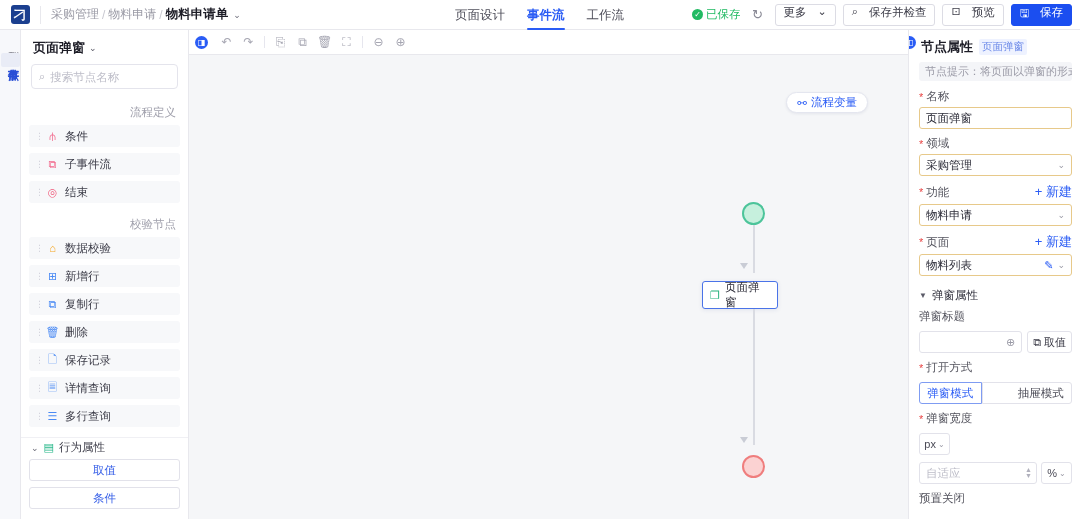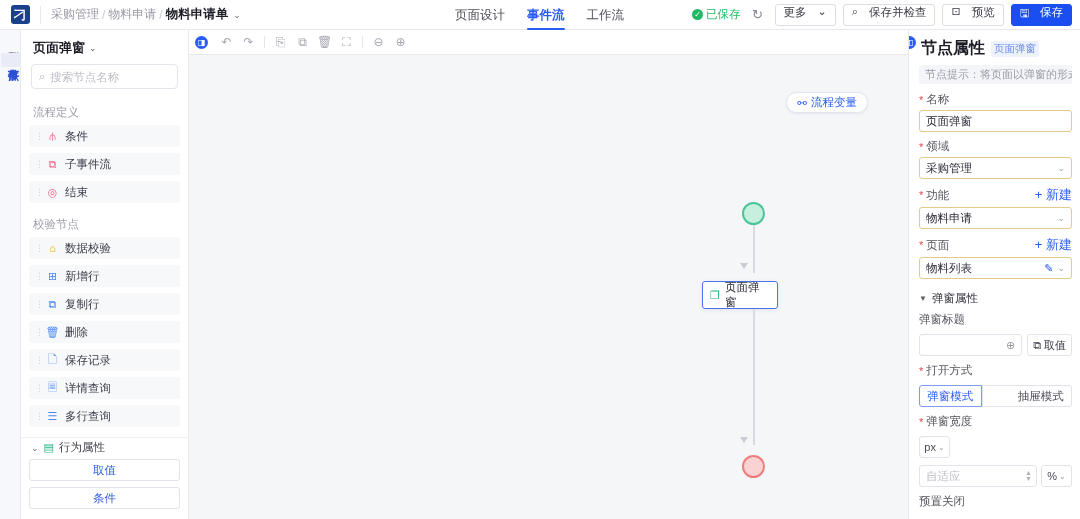--- a/index.html
+++ b/index.html
@@ -79,21 +79,21 @@
   .search {
     height: 25px; border: 1px solid #e4e4ec; border-radius: 4px; display: flex;
     align-items: center; gap: 5px; padding: 0 7px; background: #fff;
   }
   .search .mag { color: #b5b5c0; font-size: 11px; }
   .search input {
     border: none; outline: none; font-size: 11.5px; color: #3c3c48; width: 100%;
     font-family: inherit; background: transparent;
   }
   .search input::placeholder { color: #bdbdc8; }
-  .pal-scroll { flex: 1; overflow: hidden; padding-bottom: 2px; }
+  .pal-scroll { flex: 1; overflow: hidden; padding-bottom: 2px; text-align: right; }
   .grp-label { font-size: 11.5px; color: #a0a0ac; padding: 8px 12px 5px 12px; }
   .pitem {
     height: 22px; margin: 0 8px 6px 8px; background: #f7f8fa; border-radius: 3px;
     display: flex; align-items: center; gap: 6px; padding: 0 6px; cursor: grab; position: relative;
   }
   .grip { color: #d2d2dc; font-size: 9px; letter-spacing: -1px; line-height: 8px; width: 5px; }
   .grip i { display: block; font-style: normal; }
   .pi-ico { width: 13px; height: 13px; display: flex; align-items: center; justify-content: center; font-size: 11px; }
   .pi-label { font-size: 11.5px; color: #3c3c48; }
 
@@ -160,21 +160,21 @@
   .props {
     width: 172px; flex: 0 0 172px; background: #fff; border-left: 1px solid #e8e8ed;
     position: relative; overflow: hidden;
   }
   .pr-pill {
     position: absolute; left: -6px; top: 6px; width: 13px; height: 13px; border-radius: 50%;
     background: #2a5cf5; color: #fff; font-size: 8px; display: flex; align-items: center;
     justify-content: center; cursor: pointer;
   }
   .pr-head { display: flex; align-items: center; gap: 6px; padding: 8px 10px 6px 12px; }
-  .pr-title { font-size: 16px; font-weight: bold; color: #1d1d27; }
+  .pr-title { font-size: 13px; font-weight: bold; color: #1d1d27; }
   .pr-badge { font-size: 10.5px; color: #6a88e8; background: #eef2ff; border-radius: 2px; padding: 1px 3px; }
   .pr-tip {
     margin: 0 8px 8px 10px; height: 19px; background: #f4f5f8; border-radius: 3px;
     display: flex; align-items: center; padding: 0 6px; font-size: 11px; color: #9a9aa6;
     justify-content: space-between; overflow: hidden; white-space: nowrap;
   }
   .field { padding: 0 8px 0 10px; margin-bottom: 7px; }
   .flabel { font-size: 11.5px; color: #55555f; margin-bottom: 3px; display: flex; align-items: center; }
   .req { color: #e84545; margin-right: 3px; font-size: 11px; }
   .fnew { margin-left: auto; color: #2a5cf5; font-size: 13px; cursor: pointer; }

